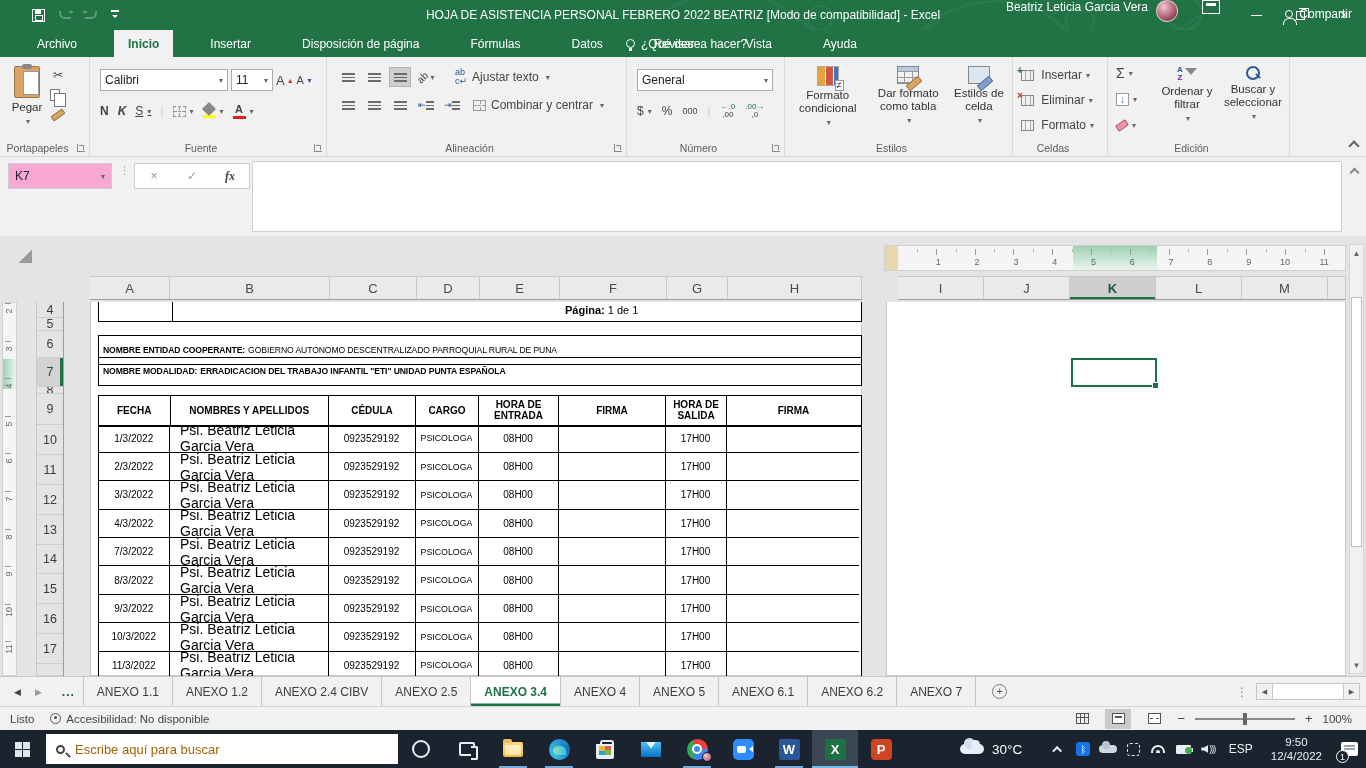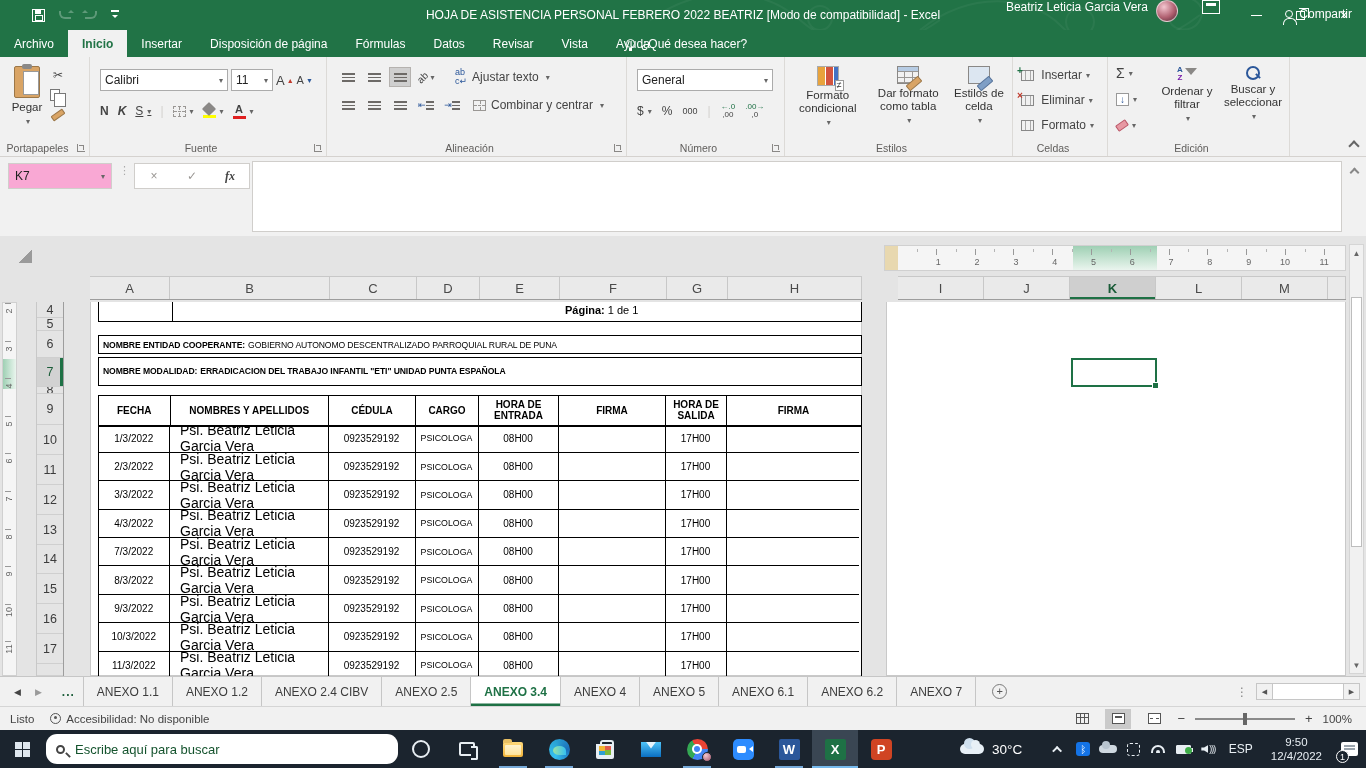--- a/index.html
+++ b/index.html
@@ -27,21 +27,21 @@
   .saveico::after { content:""; position:absolute; left:2px; bottom:0; width:6px; height:4px; border:1px solid #fff; }
   .uarrow { width:12px; height:8px; border:2px solid rgba(255,255,255,.55); border-top:none; border-right:none; border-radius:0 0 0 6px; position:relative; }
   .uarrow::after { content:""; position:absolute; right:-3px; top:-4px; border:3px solid transparent; border-bottom-color:rgba(255,255,255,.55); }
   .rarrow { transform:scaleX(-1); }
   .qatdd { width:10px; height:10px; position:relative; }
   .qatdd::before { content:""; position:absolute; top:0; left:0; width:8px; height:2px; background:#fff; }
   .qatdd::after { content:""; position:absolute; top:5px; left:1px; border:3px solid transparent; border-top-color:#fff; }
 
   
   .menubar { position:absolute; left:0; top:30px; width:1366px; height:27px; background:#217346; display:flex; align-items:stretch; color:#fff; }
-  .rtab { padding:0 14px; display:flex; align-items:center; font-size:12px; cursor:default; }
+  .rtab { padding:0 14px; display:flex; align-items:center; font-size:12px; cursor:default;margin-left:23px; }
   .rtab.active { background:#f1f1f1; color:#217346; font-weight:bold; }
   .tellme { display:flex; align-items:center; gap:6px; padding:0 10px; font-size:12px; }
   .bulb { width:9px; height:9px; border:1.5px solid #fff; border-radius:50%; position:relative; }
   .bulb::after { content:""; position:absolute; left:2px; top:8px; width:3px; height:3px; background:#fff; }
   .share { position:absolute; right:14px; top:0; height:27px; display:flex; align-items:center; gap:6px; font-size:12px; }
   .person { width:8px; height:8px; border:1.5px solid #fff; border-radius:50%; position:relative; }
   .person::after { content:""; position:absolute; left:-3px; top:7px; width:12px; height:6px; border:1.5px solid #fff; border-bottom:none; border-radius:6px 6px 0 0; }
 
   
   .ribbon { position:absolute; left:0; top:57px; width:1366px; height:100px; background:#f1f1f1; border-bottom:1px solid #d5d2cf; display:flex; }
@@ -135,21 +135,21 @@
   .pageR { position:absolute; left:886px; top:66px; width:460px; height:374px; background:#fff; border:1px solid #c9c9c9; border-top:none; }
   .selbox { position:absolute; left:184px; top:56px; width:86px; height:29px; border:2px solid #1e7145; }
   .selbox::after { content:""; position:absolute; right:-4px; bottom:-4px; width:5px; height:5px; background:#1e7145; border:1px solid #fff; }
   
   .doc { position:absolute; left:0; top:0; width:772px; height:374px; overflow:hidden; font-family:"Liberation Sans","DejaVu Sans",sans-serif; color:#000; }
   .pagrow { position:absolute; left:7px; top:0; width:764px; height:20px; border-left:1.5px solid #000; border-right:1.5px solid #000; border-bottom:1.5px solid #000; }
   .pagrow .adiv { position:absolute; left:73px; top:0; bottom:0; border-left:1.5px solid #000; }
   .pagrow .ptxt { position:absolute; left:466px; top:2px; font-size:11px; }
   .infobox { position:absolute; left:7px; width:764px; border:1.5px solid #000; display:flex; align-items:center; padding:0 4px; font-size:8.6px; letter-spacing:-0.1px; white-space:nowrap; }
   .infobox b { margin-right:3px; }
-  .ibox1 { top:33px; height:19px; }
+  .ibox1 { top:33px; height:30px; }
   .ibox2 { top:54.5px; height:29px; }
   .xtable { position:absolute; left:7px; top:93px; width:764px; border:1.5px solid #000; }
   .xrow { display:grid; grid-template-columns:71.5px 158.5px 87px 63px 80px 107px 61px 133px; border-bottom:1.5px solid #000; }
   .xrow > div { border-right:1.5px solid #000; display:flex; align-items:center; justify-content:center; text-align:center; font-size:10px; overflow:hidden; }
   .xrow > div:last-child { border-right:none; }
   .xhead { height:29.5px; }
   .xhead > div { font-weight:bold; font-size:10px; line-height:1.15; }
   .xdata { height:28.4px; }
   .xdata > div:nth-child(2) { justify-content:flex-end; text-align:left; padding-left:10px; font-size:14px; }
   .xdata > div:nth-child(4) { font-size:8.8px; }
@@ -195,21 +195,21 @@
   .zplus { font-size:13px; color:#444; }
 
   
   .taskbar { position:absolute; left:0; top:730px; width:1366px; height:38px; background:#1b242e; display:flex; align-items:center; color:#e8eef3; }
   .tslot { width:46px; height:38px; display:flex; align-items:center; justify-content:center; position:relative; flex:0 0 auto; }
   .tslot.run::after { content:""; position:absolute; bottom:0; left:9px; right:9px; height:2px; background:#76a9d8; }
   .tslot.activeapp { background:#3a4653; }
   .tslot.activeapp::after { content:""; position:absolute; bottom:0; left:0; right:0; height:2px; background:#76b9ed; }
   .winlogo { width:15px; height:15px; display:grid; grid-template-columns:7px 7px; grid-template-rows:7px 7px; gap:1px; }
   .winlogo i { background:#dfe7ee; }
-  .tsearch { width:352px; height:30px; background:#fff; display:flex; align-items:center; gap:10px; padding:0 10px; color:#14532d; font-size:13px; margin-left:2px; flex:0 0 auto;border-radius:11px; }
+  .tsearch { width:352px; height:30px; background:#fff; display:flex; align-items:center; gap:10px; padding:0 10px; color:#a16207; font-size:13px; margin-left:2px; flex:0 0 auto; }
   .smag { width:9px; height:9px; border:2px solid #444; border-radius:50%; position:relative; flex:0 0 auto; }
   .smag::after { content:""; position:absolute; left:7px; top:7px; width:6px; height:2px; background:#444; transform:rotate(45deg); }
   .cortana { width:18px; height:18px; border:2px solid #e8eef3; border-radius:50%; }
   .taskview { width:16px; height:14px; border:2px solid #e8eef3; border-radius:2px; position:relative; }
   .taskview::after { content:""; position:absolute; right:-5px; top:2px; width:5px; height:10px; background:#1b242e; border:2px solid #e8eef3; border-left:none; border-radius:0 2px 2px 0; }
   .folder { width:20px; height:15px; background:linear-gradient(#ffd97a,#f3b53c); border-radius:2px; position:relative; }
   .folder::before { content:""; position:absolute; left:0; top:-3px; width:9px; height:4px; background:#e8bf63; border-radius:2px 2px 0 0; }
   .folder::after { content:""; position:absolute; left:2px; top:3px; right:2px; bottom:2px; background:linear-gradient(#fff3cf,#ffe49b); border-radius:1px; }
   .edge { width:21px; height:21px; border-radius:50%; background:conic-gradient(from 210deg,#35c1f1,#2aa4d6,#1b6fba,#35c1f1); position:relative; }
   .edge::after { content:""; position:absolute; left:4px; top:7px; width:13px; height:9px; border-radius:50% 50% 0 50%; background:linear-gradient(90deg,#9be3a5,#35c1f1); }

